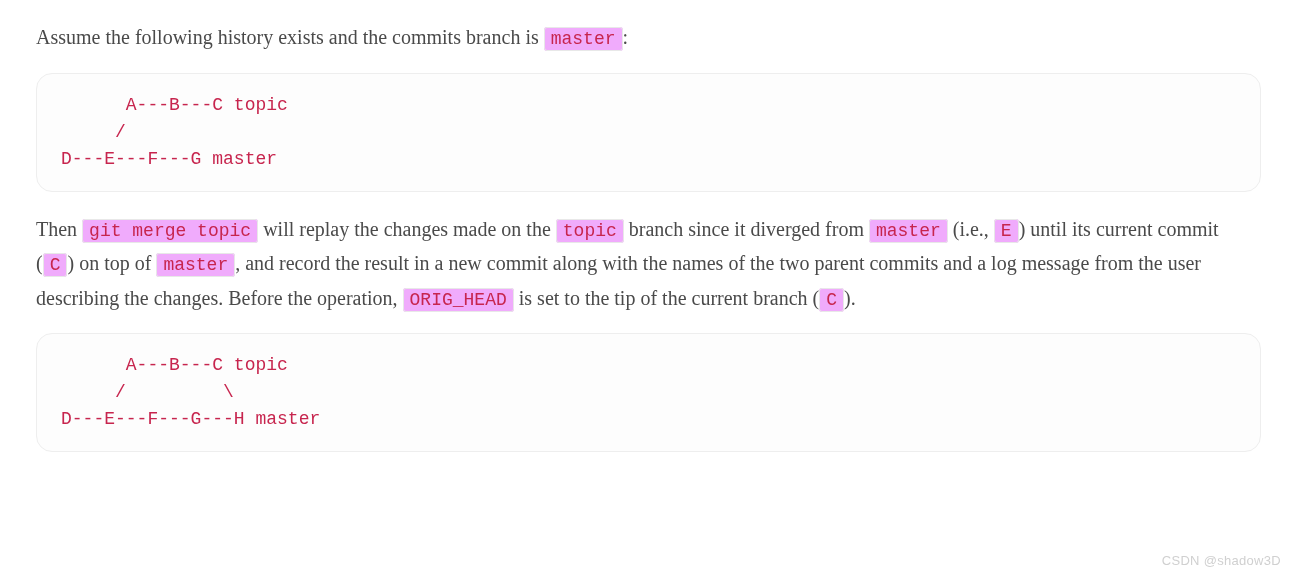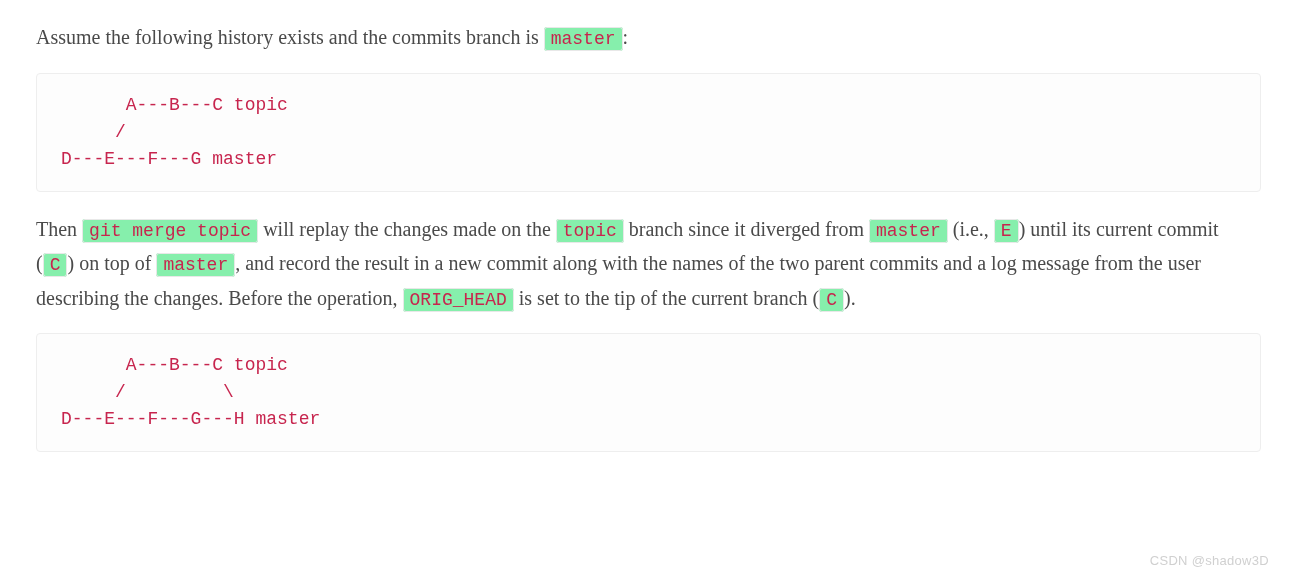--- a/index.html
+++ b/index.html
@@ -15,43 +15,43 @@
       padding: 20px 36px;
       background: #fff;
     }
     .paragraph {
       margin-bottom: 18px;
     }
     .code-inline {
       font-family: 'Courier New', Courier, monospace;
       font-size: 18px;
       color: #c7254e;
-      background-color: #86efac;
+      background-color: #f0abfc;
       border: 1px solid #e8e8e8;
       border-radius: 3px;
       padding: 1px 6px;
       white-space: nowrap;
     }
     .code-block {
       font-family: 'Courier New', Courier, monospace;
       font-size: 18px;
       color: #c7254e;
       background-color: #fdfdfd;
       border: 1px solid #eeeeee;
-      border-radius: 4px;
+      border-radius: 16px;
       padding: 18px 24px;
       margin-bottom: 20px;
       white-space: pre;
       line-height: 1.5;
       overflow-x: auto;
     }
     .watermark {
       position: fixed;
       bottom: 8px;
-      right: 28px;
+      right: 16px;
       font-family: Arial, sans-serif;
       font-size: 13px;
       color: #d0d0d0;
       pointer-events: none;
       letter-spacing: 0.3px;
     }
   </style>
 </head>
 <body>
 

